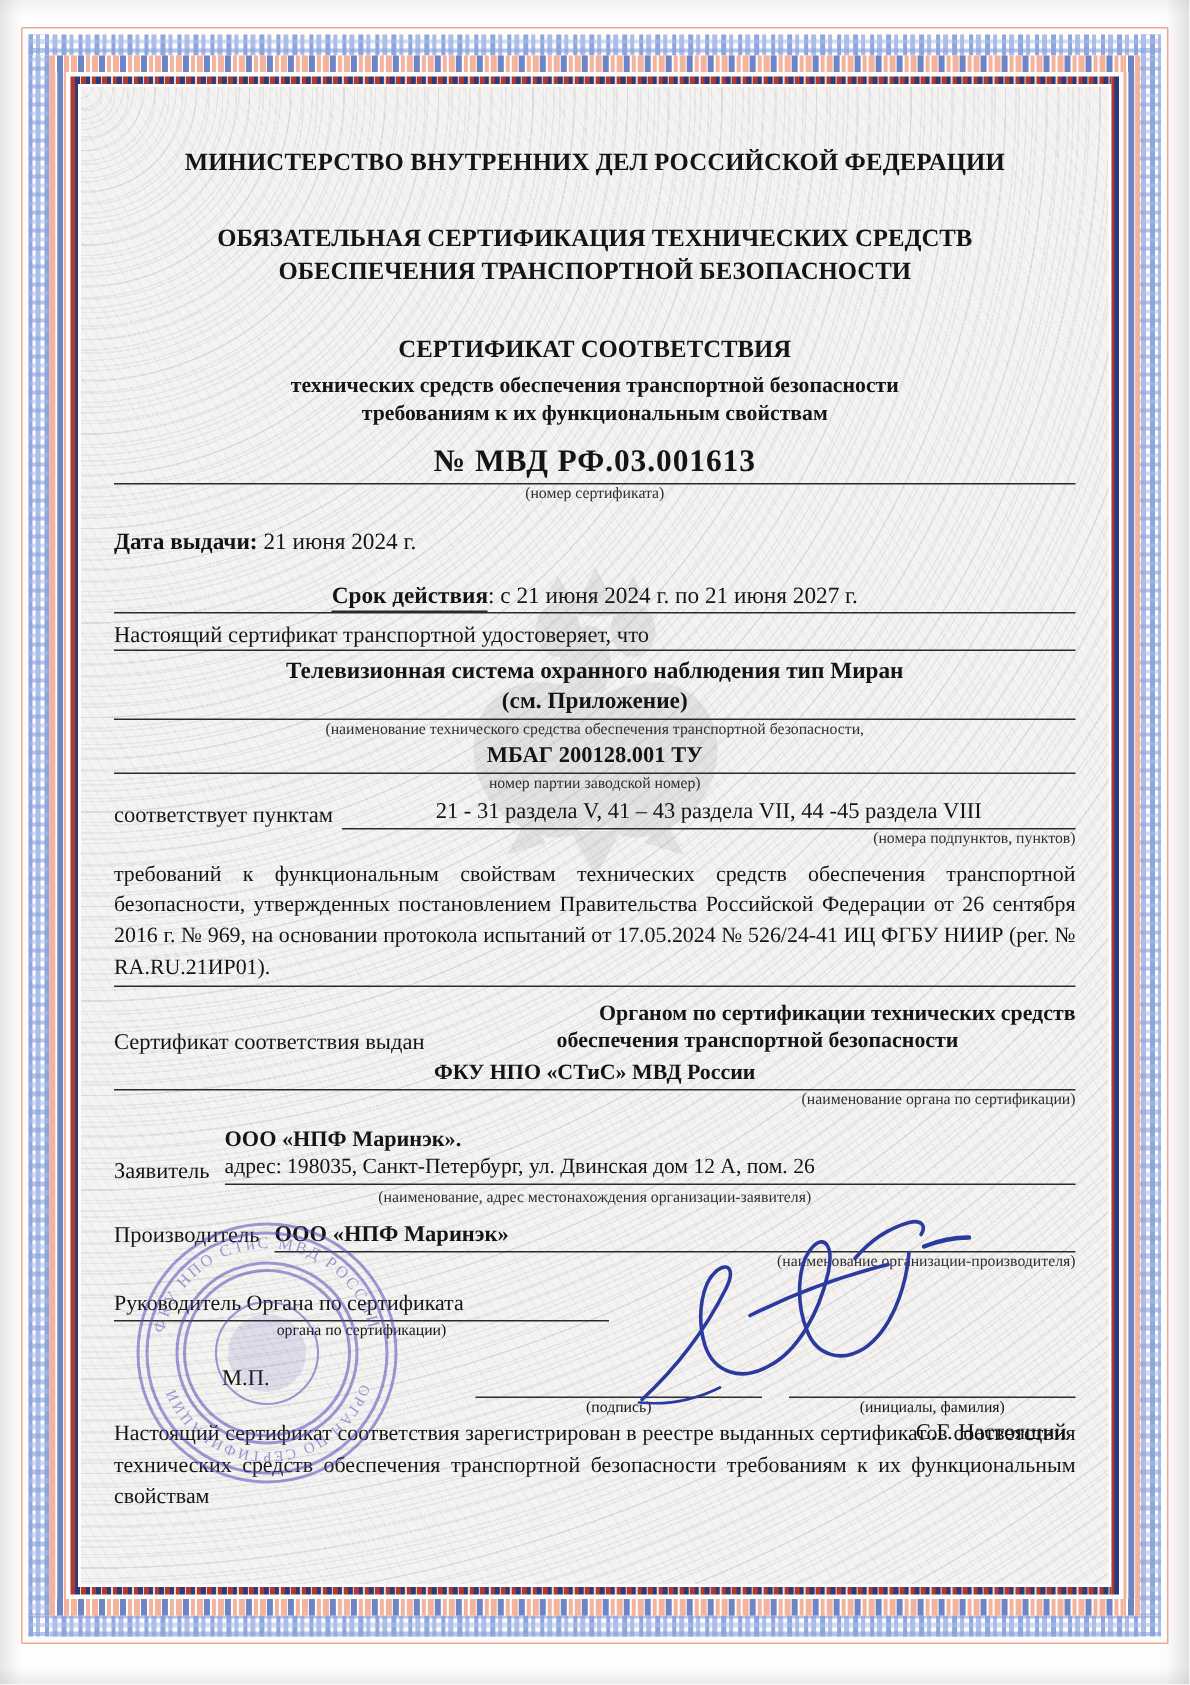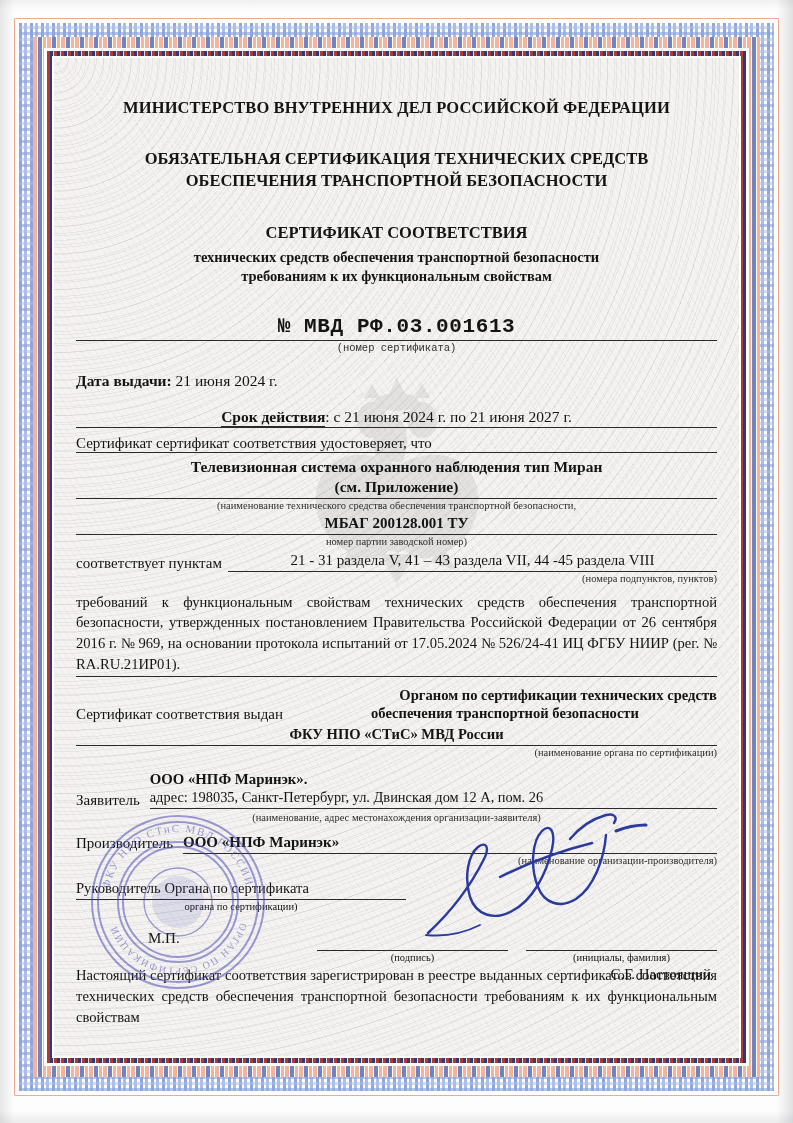--- a/index.html
+++ b/index.html
@@ -161,21 +161,21 @@
     margin-top: 30px;
   }
   .cert-sub {
     text-align: center;
     font-weight: bold;
     font-size: 14.5px;
     line-height: 1.35;
     margin-top: 5px;
   }
 
-  .certnum-wrap { margin-top: 28px; font-family: Liberation Mono, monospace; }
+  .certnum-wrap { margin-top: 8px; }
   .certnum {
     text-align: center;
     font-weight: bold;
     font-size: 21px;
     letter-spacing: .6px;
     padding-bottom: 2px;
   }
   .rule { border-bottom: 1.2px solid #2a2a2a; }
   .caption {
     text-align: center;
@@ -347,21 +347,21 @@
 
       <div class="date-row">
         <span class="b">Дата выдачи:</span>
         <span>21 июня 2024 г.</span>
       </div>
 
       <div class="valid-row rule">
         <span class="b u-underline">Срок действия</span><span>: с 21 июня 2024 г. по 21 июня 2027 г.</span>
       </div>
 
-      <div class="attest rule">Сертификат сертификат соответствия удостоверяет, что</div>
+      <div class="attest rule">Настоящий сертификат транспортной удостоверяет, что</div>
 
       <div class="product">Телевизионная система охранного наблюдения тип Миран</div>
       <div class="product2 rule">(см. Приложение)</div>
       <div class="caption">(наименование технического средства обеспечения транспортной безопасности,</div>
 
       <div class="spec rule">МБАГ 200128.001 ТУ</div>
       <div class="caption">номер партии заводской номер)</div>
 
       <div class="clause-row">
         <span class="lead">соответствует пунктам</span>

